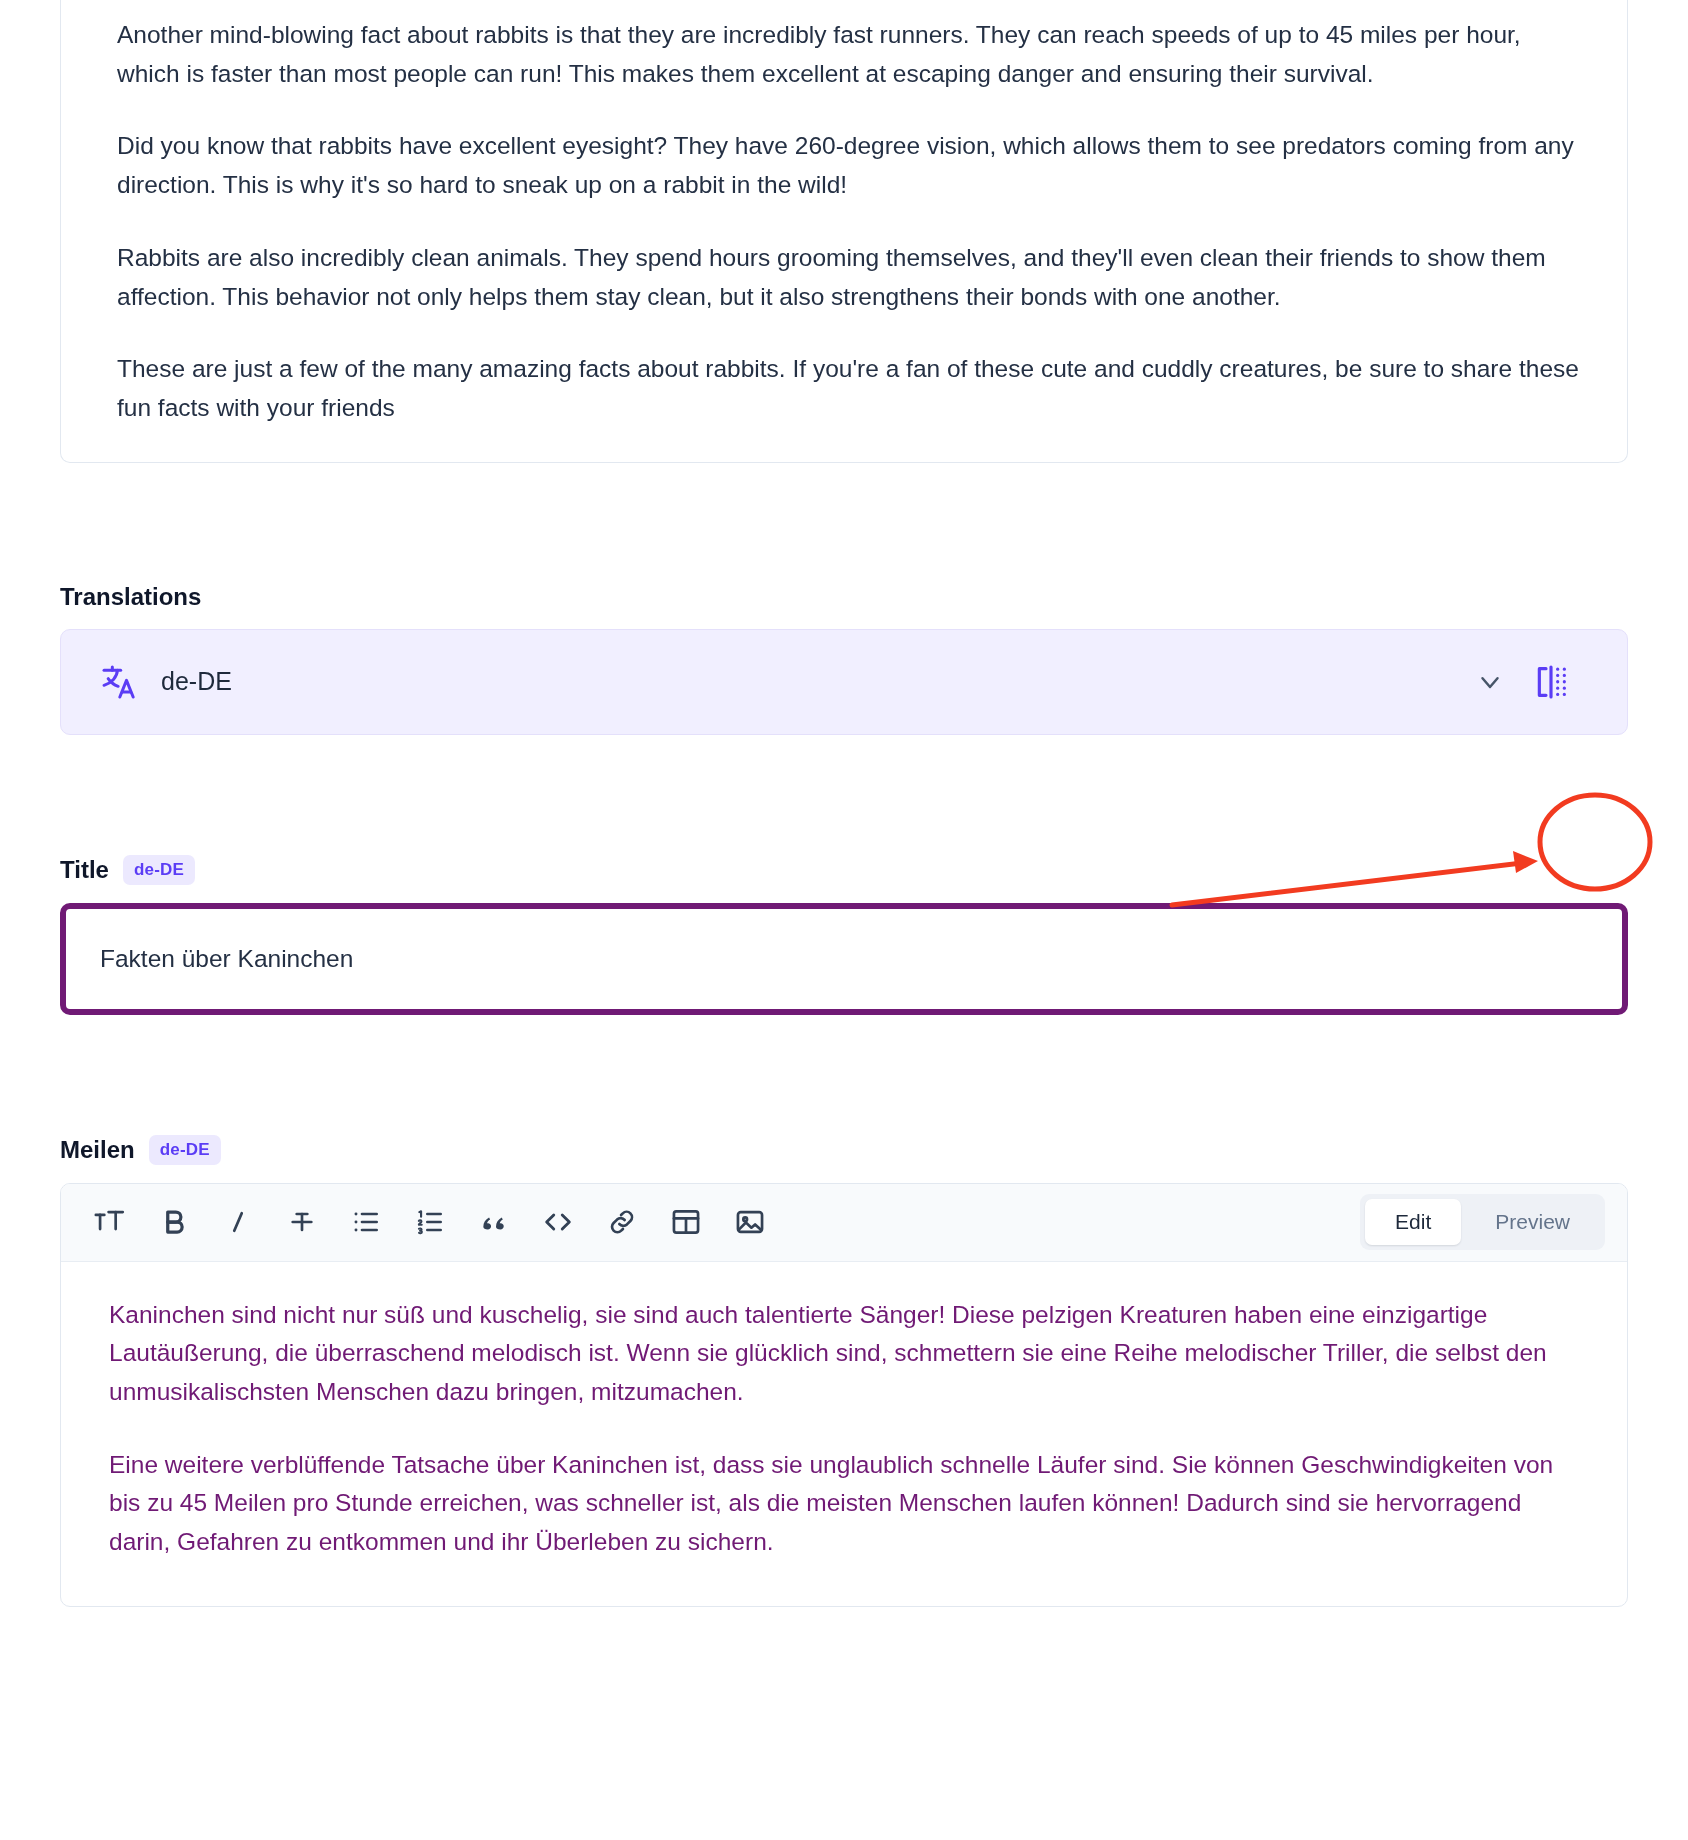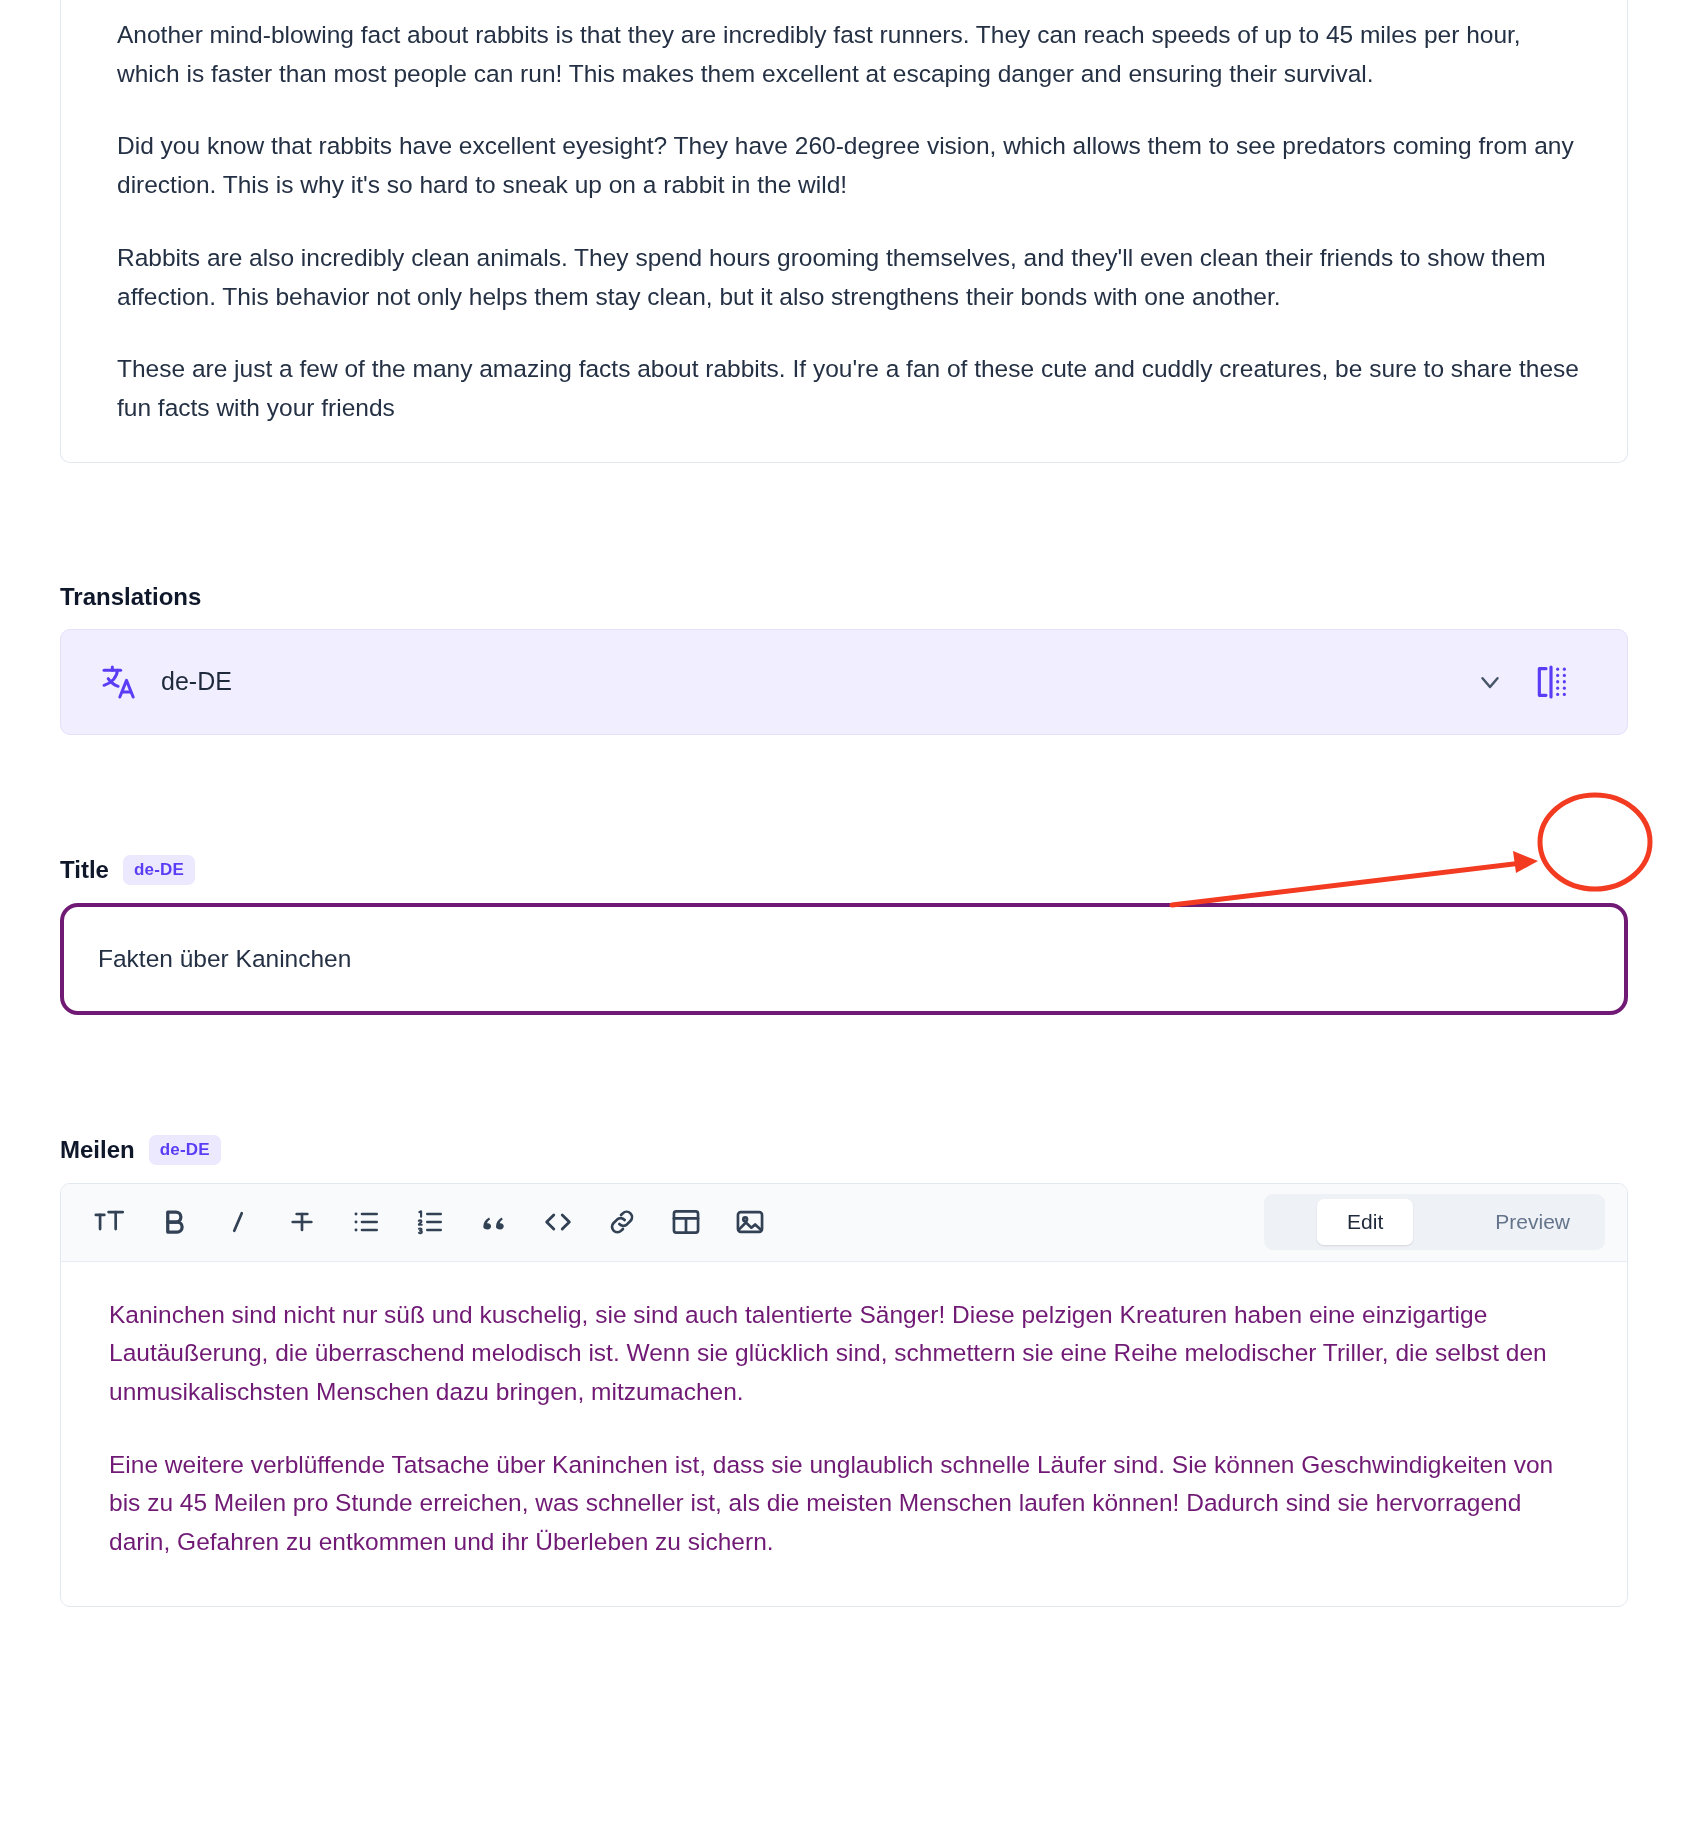--- a/index.html
+++ b/index.html
@@ -112,22 +112,22 @@
     left: 0;
     top: 0;
     width: 1688px;
     height: 1840px;
     pointer-events: none;
     z-index: 50;
   }
 
   
   .text-input {
-    border: 4px solid #701a75;
-    border-radius: 18px;
+    border: 6px solid #701a75;
+    border-radius: 10px;
     background: #ffffff;
     height: 112px;
     display: flex;
     align-items: center;
     padding: 0 34px;
     font-size: 24.5px;
     color: #243044;
   }
 
   
@@ -164,21 +164,20 @@
     border-radius: 9px;
     padding: 5px;
     gap: 4px;
   }
   .seg {
     font-size: 21px;
     padding: 11px 30px;
     border-radius: 7px;
     color: #64748b;
     cursor: pointer;
-    margin-left: 48px;
   }
   .seg.active {
     background: #ffffff;
     color: #1e293b;
     box-shadow: 0 1px 2px rgba(15,23,42,0.12);
     font-weight: 500;
   }
   .editor-body {
     padding: 34px 48px 40px 48px;
   }

